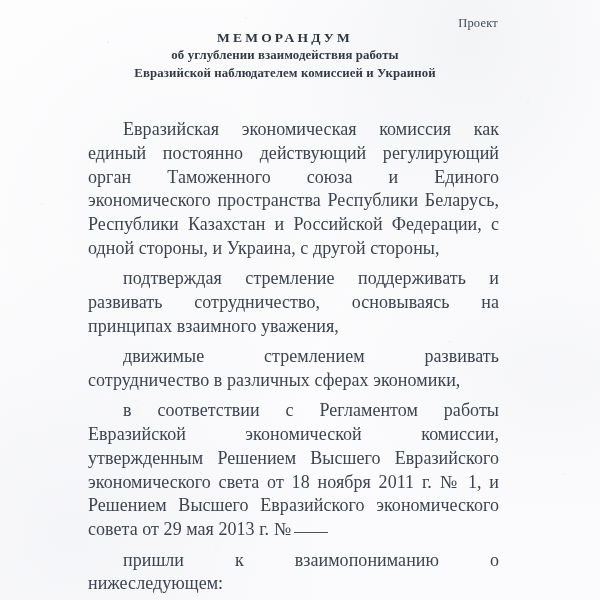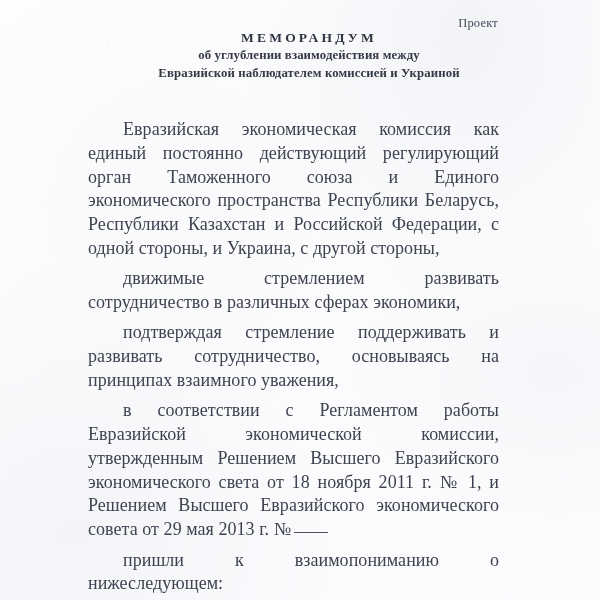--- a/index.html
+++ b/index.html
@@ -57,21 +57,21 @@
     right: 102px;
     font-size: 12.5px;
     letter-spacing: .2px;
     color: #454b58;
     white-space: nowrap;
   }
 
   .title-block {
     position: absolute;
     top: 28px;
-    left: 104px;
+    left: 80px;
     width: 410px;
     text-align: center;
   }
   .doc-title {
     font-size: 13.5px;
     font-weight: bold;
     letter-spacing: 3.2px;
     color: #2f3542;
     line-height: 19px;
     margin: 0;
@@ -118,31 +118,31 @@
 <body>
 
 <div class="page">
 
   <div class="speckle"></div>
 
   <div class="draft-label">Проект</div>
 
   <div class="title-block">
     <h1 class="doc-title">МЕМОРАНДУМ</h1>
-    <p class="doc-subtitle">об углублении взаимодействия между</p>
+    <p class="doc-subtitle">об углублении взаимодействия работы</p>
     <p class="doc-subtitle">Евразийской наблюдателем комиссией и Украиной</p>
   </div>
 
   <div class="body-text">
 
     <p class="para">Евразийская экономическая комиссия как единый постоянно действующий регулирующий орган Таможенного союза и Единого экономического пространства Республики Беларусь, Республики Казахстан и Российской Федерации, с одной стороны, и Украина, с другой стороны,</p>
 
+    <p class="para">подтверждая стремление поддерживать и развивать сотрудничество, основываясь на принципах взаимного уважения,</p>
+
     <p class="para">движимые стремлением развивать сотрудничество в различных сферах экономики,</p>
-
-    <p class="para">подтверждая стремление поддерживать и развивать сотрудничество, основываясь на принципах взаимного уважения,</p>
 
 
     <p class="para"><span>в соответствии с Регламентом работы Евразийской экономической комиссии, утвержденным Решением Высшего Евразийского экономического света от 18 ноября 2011 г. № 1, и Решением Высшего Евразийского экономического совета от 29 мая 2013 г. №</span><span class="blank-fill"></span></p>
 
 
     <p class="para last">пришли к взаимопониманию о нижеследующем:</p>
 
   </div>
 
 </div>

